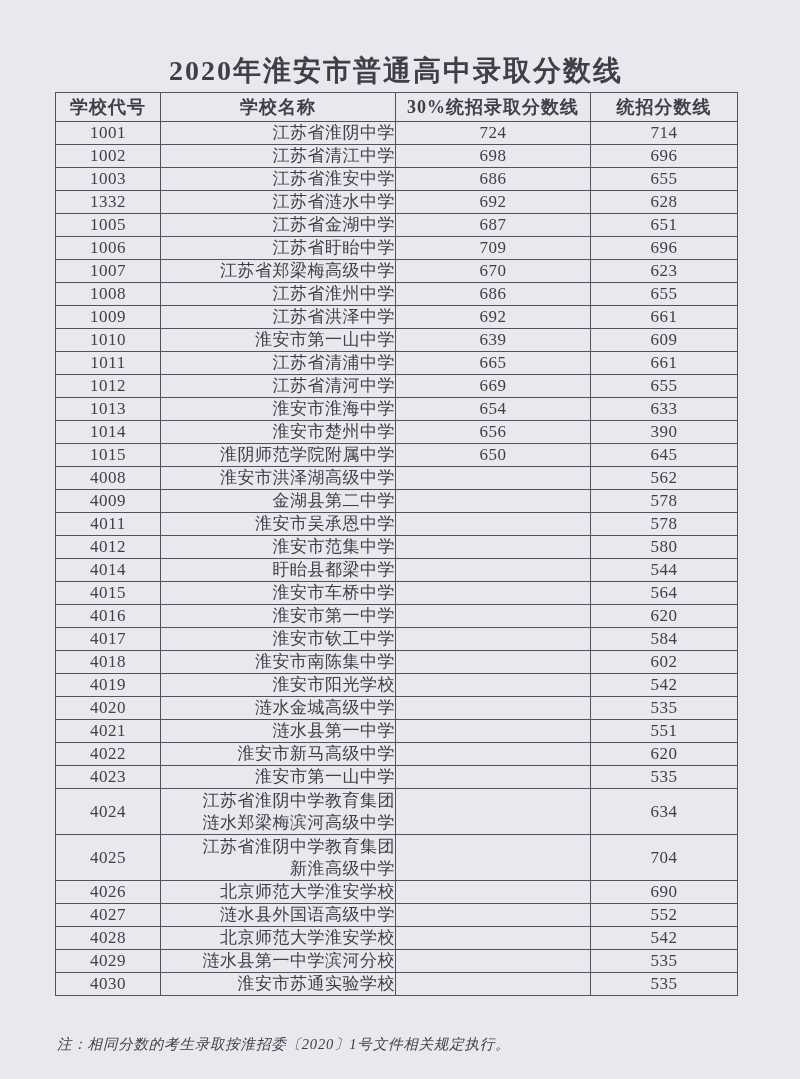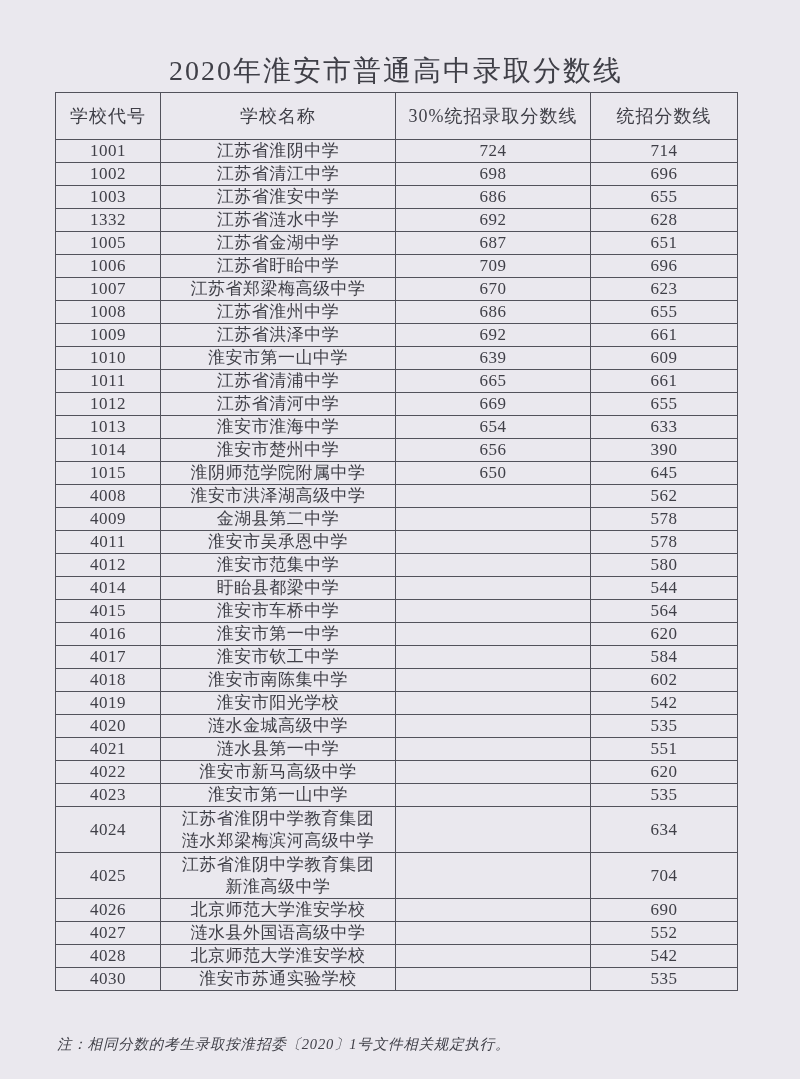--- a/index.html
+++ b/index.html
@@ -20,21 +20,21 @@
     background: var(--bg);
     overflow: hidden;
   }
   .title {
     position: absolute;
     top: 52px;
     left: 55px;
     width: 682px;
     text-align: center;
     font-size: 28px;
-    font-weight: 400;
+    font-weight: 700;
     letter-spacing: 2px;
     color: var(--ink);
   }
   .score-table {
     position: absolute;
     top: 92px;
     left: 55px;
     width: 682px;
     border-collapse: collapse;
     table-layout: fixed;
@@ -45,33 +45,33 @@
   .score-table col.c-uni    { width: 147px; }
   .score-table th, .score-table td {
     border: 1.6px solid var(--border);
     text-align: center;
     vertical-align: middle;
     padding: 0;
     color: var(--ink);
     overflow: hidden;
   }
   .score-table th {
-    height: 47px;
+    height: 29px;
     font-size: 18px;
-    font-weight: 400;
+    font-weight: 700;
     letter-spacing: 1px;
   }
   .score-table td {
     height: 23px;
     font-size: 17px;
     line-height: 22px;
     letter-spacing: 0.5px;
   }
   .score-table tr.tall td { height: 46px; }
-  .score-table td .name-line { line-height: 22px; }
+  .score-table td .name-line { line-height: 22px; text-align: right; }
   .footnote {
     position: absolute;
     top: 1035px;
     left: 57px;
     font-size: 14.5px;
     letter-spacing: 0.8px;
     color: var(--ink);
     font-style: italic;
   }
 </style>
@@ -366,20 +366,28 @@
         </tr>
         <tr>
           <td>4028</td>
           <td>
             <div class="name-line">北京师范大学淮安学校</div>
           </td>
           <td></td>
           <td>542</td>
         </tr>
         <tr>
+          <td>4029</td>
+          <td>
+            <div class="name-line">涟水县第一中学滨河分校</div>
+          </td>
+          <td></td>
+          <td>535</td>
+        </tr>
+        <tr>
           <td>4030</td>
           <td>
             <div class="name-line">淮安市苏通实验学校</div>
           </td>
           <td></td>
           <td>535</td>
         </tr>
       </tbody>
   </table>
 

